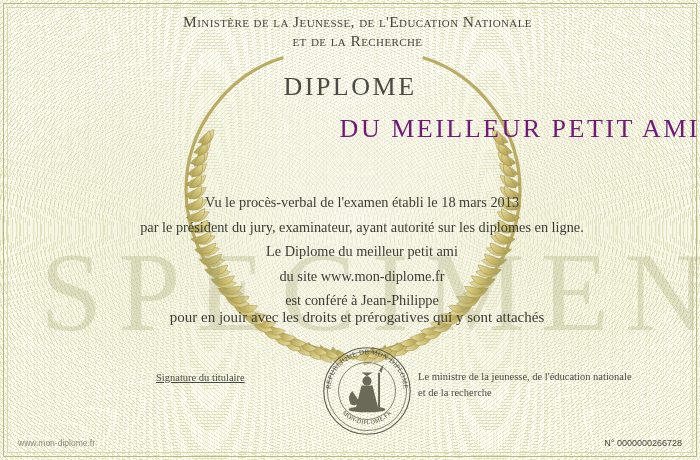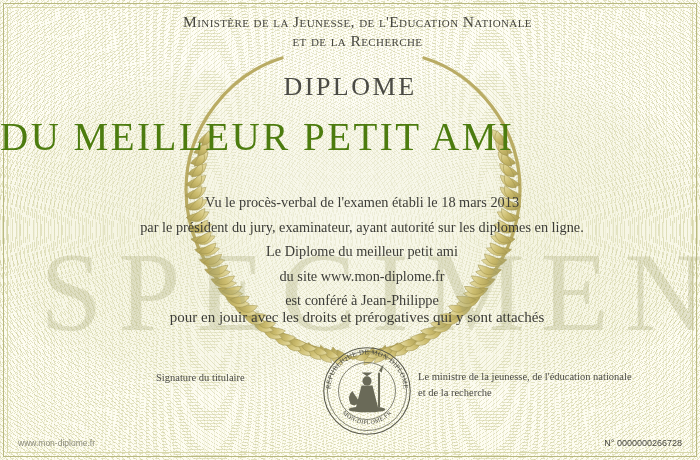--- a/index.html
+++ b/index.html
@@ -125,24 +125,24 @@
     top: 72px;
     text-align: center;
     font-size: 26px;
     letter-spacing: 2.5px;
     color: #4a4a44;
   }
   .title2 {
     position: absolute;
     left: 0; right: 0;
     top: 114px;
-    text-align: left;
-    font-size: 39px;
+    text-align: right;
+    font-size: 26px;
     letter-spacing: 2.5px;
-    color: #4d7c0f;
+    color: #701a75;
   }
 
   .body-block {
     position: absolute;
     left: 62px;
     top: 190px;
     width: 600px;
     font-size: 14.3px;
     line-height: 24.5px;
     color: #3c3c37;
@@ -159,20 +159,21 @@
     color: #3c3c37;
     padding-left: 14px;
   }
 
   .sig-left {
     position: absolute;
     left: 156px;
     top: 372px;
     font-size: 10.5px;
     color: #4a4a44;
+    text-decoration: underline;
   }
   .sig-right {
     position: absolute;
     left: 392px;
     top: 369px;
     width: 250px;
     font-size: 10.5px;
     line-height: 16px;
     color: #4a4a44;
     margin-left: 26px;

